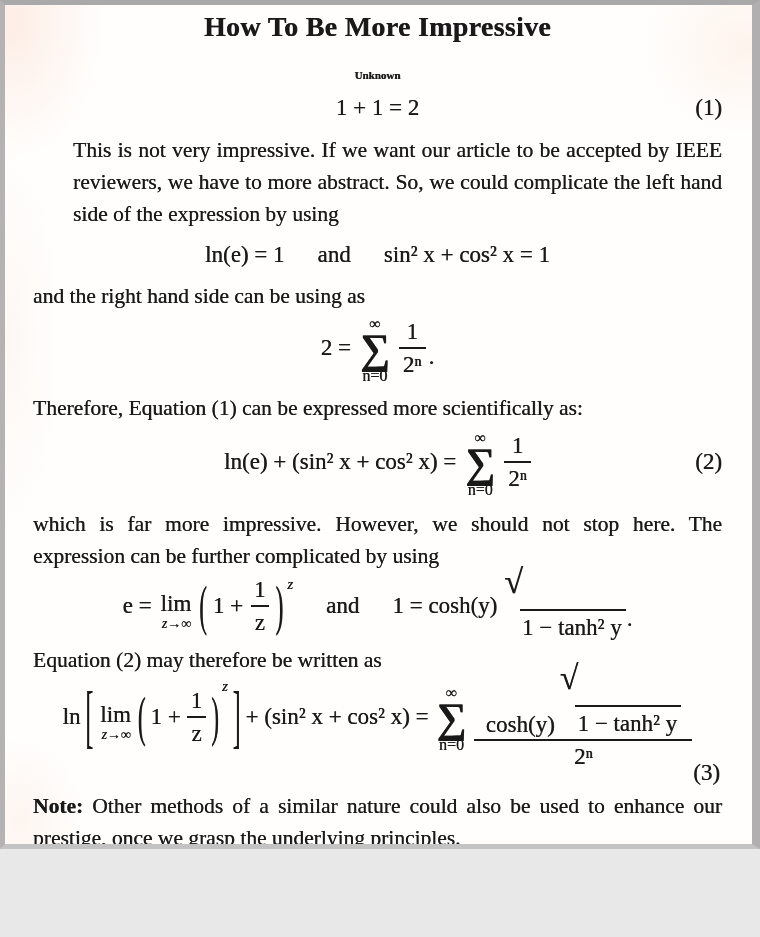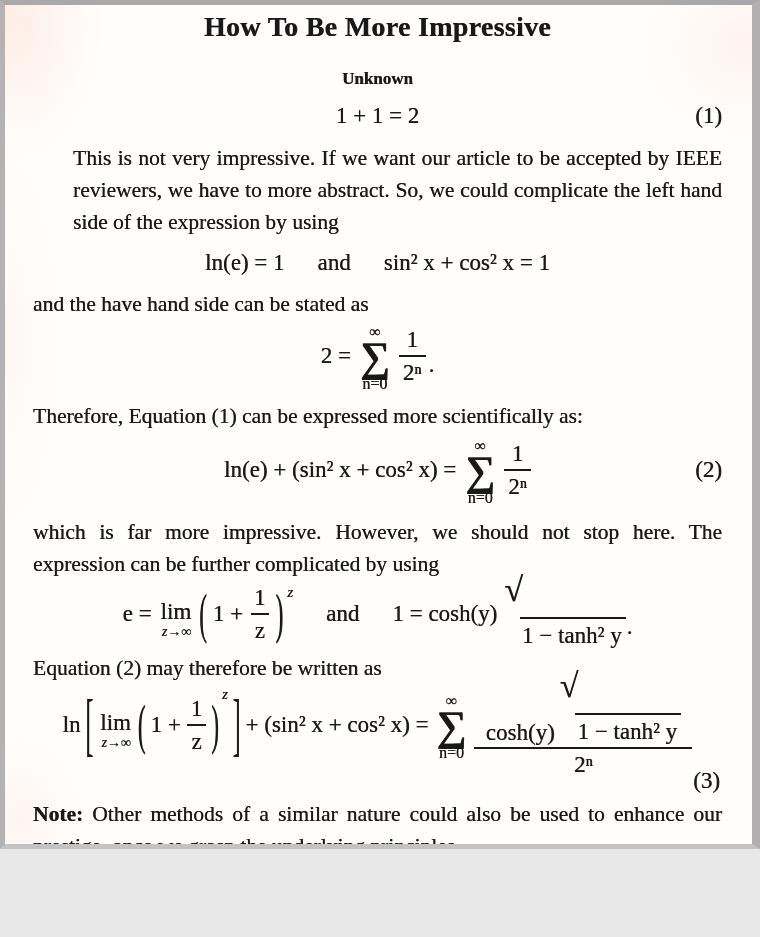--- a/index.html
+++ b/index.html
@@ -16,21 +16,21 @@
       radial-gradient(ellipse 80px 280px at 0% 40%, rgba(250,235,225,0.35), rgba(250,235,225,0) 70%),
       radial-gradient(ellipse 150px 130px at 99% 5%, rgba(252,231,216,0.45), rgba(252,231,216,0) 70%),
       radial-gradient(ellipse 90px 120px at 2% 97%, rgba(250,228,215,0.35), rgba(250,228,215,0) 70%),
       #fffefd;
     font-family:"Liberation Serif","DejaVu Serif",serif;
     color:#191919;
     overflow:hidden;
   }
   .content{padding:2px 30px 0 28px; text-shadow:0.35px 0 0 rgba(25,25,25,0.85);}
   .title{margin:4px 0 0; text-align:center; font-size:28px; font-weight:700; letter-spacing:0.3px;}
-  .author{margin-top:26px; text-align:center; font-size:17px; font-weight:700;}
+  .author{margin-top:26px; text-align:center; font-size:11px; font-weight:700;}
   .p{margin:0; font-size:21.5px; line-height:32px; text-align:justify;}
   .p1{margin-top:36px; text-indent:22px; text-align:left;}
   .p2{margin-top:6px;margin-left:40px;}
   .p3{margin-top:10px; text-align:left;}
   .p4{margin-top:8px; text-align:left;}
   .p5{margin-top:8px;}
   .p6{margin-top:6px; text-align:left;}
   .note{margin-top:2px;}
 
   .eqrow{position:relative; display:flex; align-items:center; justify-content:center;
@@ -88,21 +88,21 @@
     </div>
 
     <p class="p p2">This is not very impressive.  If we want our article to be accepted by IEEE reviewers, we have to more abstract. So, we could complicate the left hand side of the expression by using</p>
 
     <div class="eqrow inline1">
       <span>ln(e) = 1</span>
       <span class="andword">and</span>
       <span>sin² x + cos² x = 1</span>
     </div>
 
-    <p class="p p3">and the have hand side can be stated as</p>
+    <p class="p p3">and the right hand side can be using as</p>
 
     <div class="eqrow eqsum">
       <span>2 =</span>
       <span class="sum">
         <span class="stop">∞</span>
         <span class="sigma">∑</span>
         <span class="sbot">n=0</span>
       </span>
       <span class="frac">
         <span class="num">1</span>

